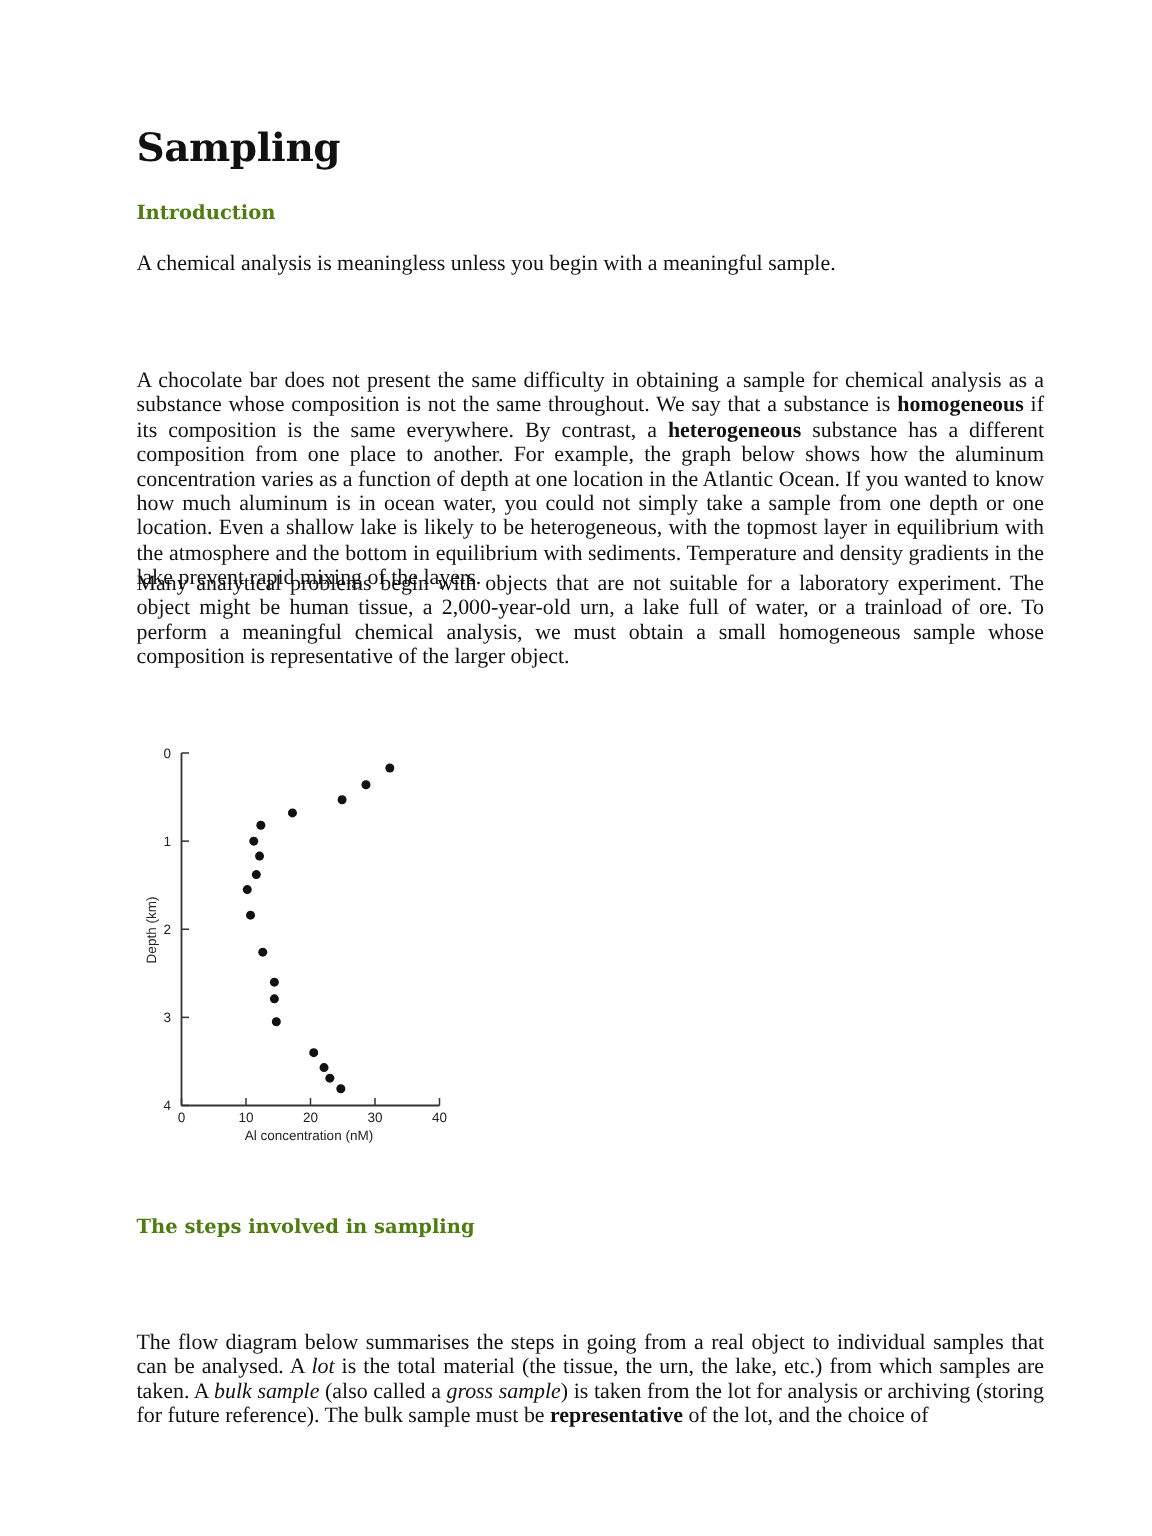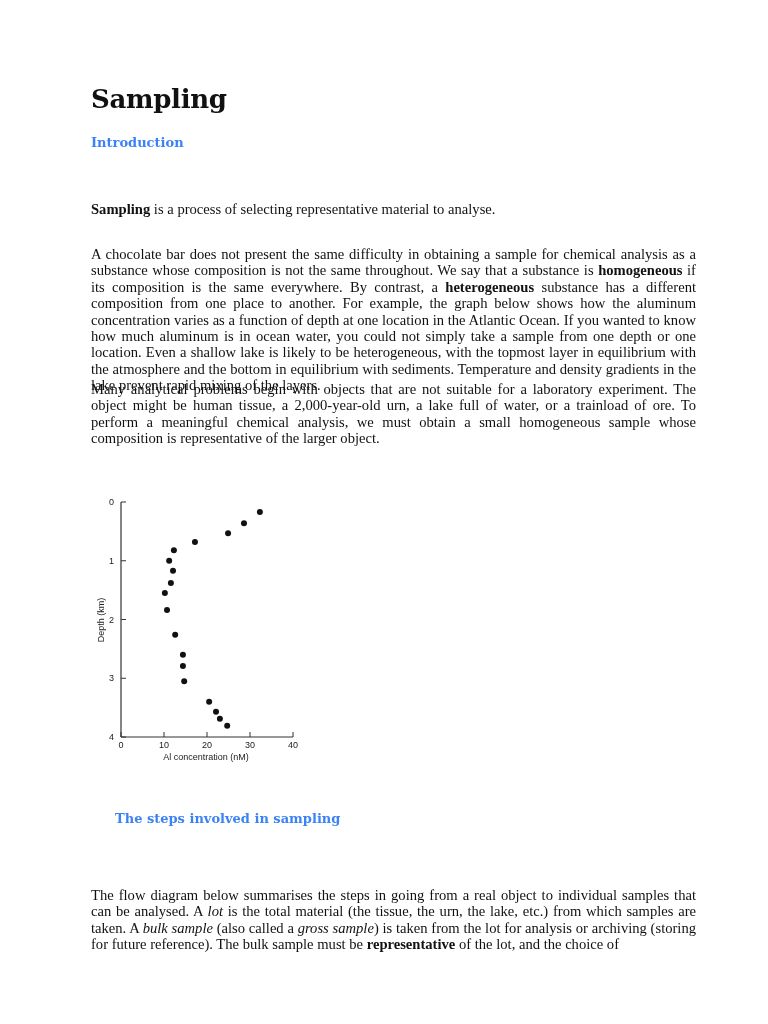--- a/index.html
+++ b/index.html
@@ -1,37 +1,37 @@
 <!DOCTYPE html>
 <html><head>
 <meta charset="utf-8">
 <style>
   html, body { margin:0; padding:0; background:#ffffff; }
   body { width:768px; height:1024px; position:relative; overflow:hidden; font-family:"Liberation Serif", serif; color:#111; }
   .page { position:absolute; left:91px; top:84px; width:605px; }
   h1 { font-family:"DejaVu Serif", serif; font-size:26px; font-weight:bold; margin:0; letter-spacing:-0.3px; }
-  h2 { font-family:"DejaVu Serif", serif; font-size:13px; font-weight:bold; color:#3b82f6; margin:0; }
+  h2 { font-family:"DejaVu Serif", serif; font-size:13px; font-weight:bold; color:#4d7c0f; margin:0; }
   p { font-size:14.6px; line-height:16.4px; margin:0; text-align:justify; }
   .h-intro { position:absolute; top:51px; }
   .p1 { position:absolute; top:84px; }
   .p2 { position:absolute; top:117px; }
   .p3 { position:absolute; top:162px; }
   .p4 { position:absolute; top:297px; }
-  .h-steps { position:absolute; top:727px;margin-left:24px; }
+  .h-steps { position:absolute; top:727px; }
   .p5 { position:absolute; top:803px; }
   .chart { position:absolute; left:90px; top:490px; width:230px; height:280px; }
   .chart text { font-family:"Liberation Sans", sans-serif; font-size:9px; fill:#222; }
 </style>
 </head>
 <body>
 
 <div class="page">
   <h1>Sampling</h1>
   <h2 class="h-intro">Introduction</h2>
-  <p class="p2"><b>Sampling</b><span> is a process of selecting representative material to analyse.</span></p>
+  <p class="p1"><span>A chemical analysis is meaningless unless you begin with a meaningful sample.</span></p>
   <p class="p3"><span>A chocolate bar does not present the same difficulty in obtaining a sample for chemical analysis as a substance whose composition is not the same throughout. We say that a substance is </span><b>homogeneous</b><span> if its composition is the same everywhere. By contrast, a </span><b>heterogeneous</b><span> substance has a different composition from one place to another. For example, the graph below shows how the aluminum concentration varies as a function of depth at one location in the Atlantic Ocean. If you wanted to know how much aluminum is in ocean water, you could not simply take a sample from one depth or one location. Even a shallow lake is likely to be heterogeneous, with the topmost layer in equilibrium with the atmosphere and the bottom in equilibrium with sediments. Temperature and density gradients in the lake prevent rapid mixing of the layers.</span></p>
   <p class="p4"><span>Many analytical problems begin with objects that are not suitable for a laboratory experiment. The object might be human tissue, a 2,000-year-old urn, a lake full of water, or a trainload of ore. To perform a meaningful chemical analysis, we must obtain a small homogeneous sample whose composition is representative of the larger object.</span></p>
   <h2 class="h-steps">The steps involved in sampling</h2>
   <p class="p5"><span>The flow diagram below summarises the steps in going from a real object to individual samples that can be analysed. A </span><i>lot</i><span> is the total material (the tissue, the urn, the lake, etc.) from which samples are taken. A </span><i>bulk sample</i><span> (also called a </span><i>gross sample</i><span>) is taken from the lot for analysis or archiving (storing for future reference). The bulk sample must be </span><b>representative</b><span> of the lot, and the choice of</span></p>
 </div>
 
 <svg class="chart" width="230" height="280" viewBox="0 0 230 280">
   <g id="axes">
       <line x1="31" y1="12" x2="31" y2="247" stroke="#333" stroke-width="1.2"></line>
       <line x1="31" y1="247" x2="203" y2="247" stroke="#333" stroke-width="1.2"></line>

